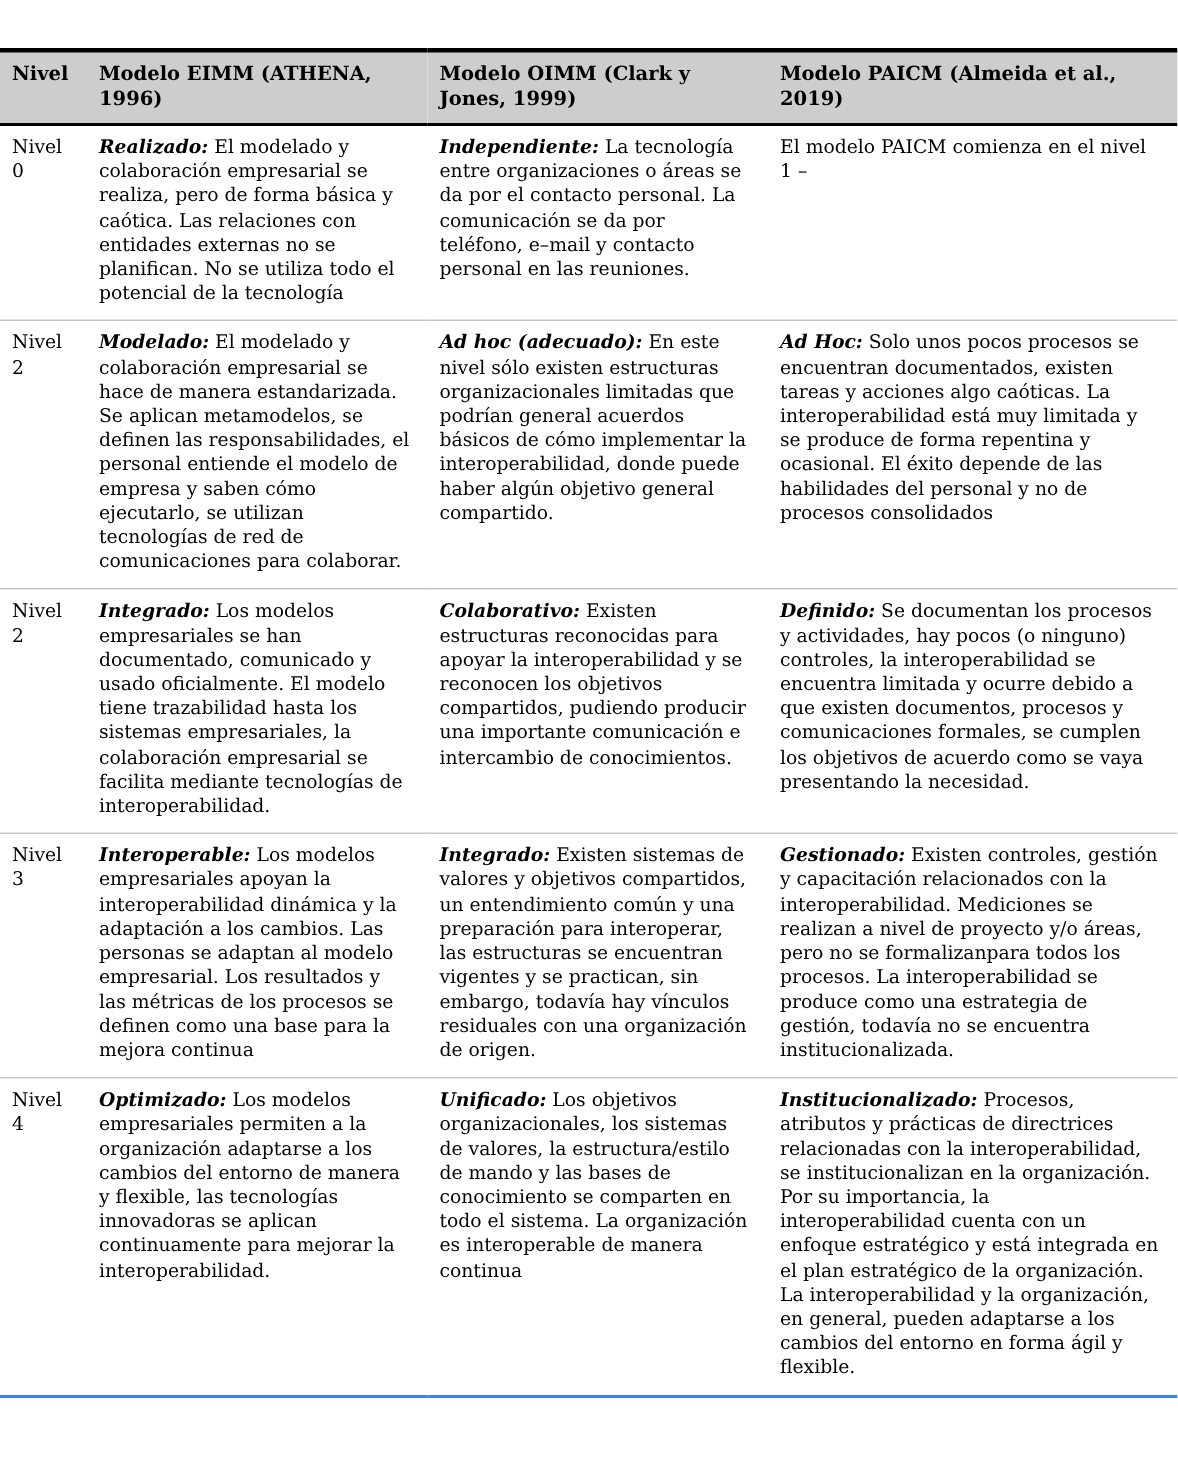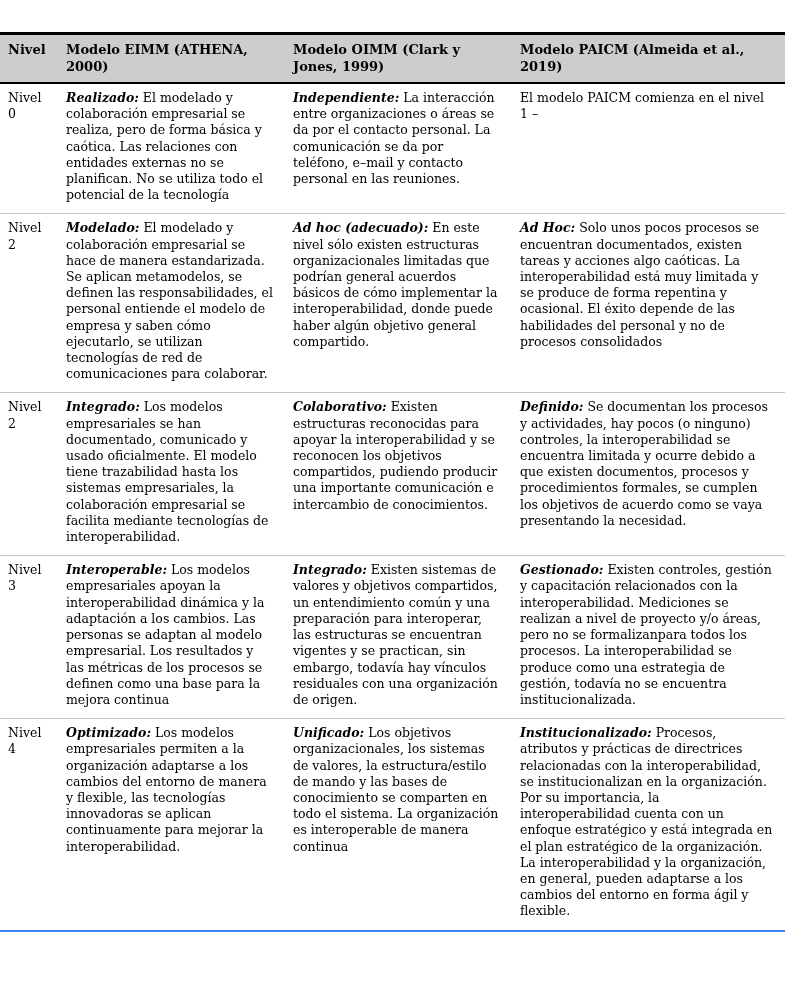--- a/index.html
+++ b/index.html
@@ -66,35 +66,35 @@
   <table class="maturity">
     <colgroup>
       <col class="c-level">
       <col class="c-eimm">
       <col class="c-oimm">
       <col class="c-paicm">
     </colgroup>
     <thead>
       <tr>
         <th>Nivel</th>
-        <th>Modelo EIMM (ATHENA, 2000)</th>
+        <th>Modelo EIMM (ATHENA, 1996)</th>
         <th>Modelo OIMM (Clark y Jones, 1999)</th>
         <th>Modelo PAICM (Almeida et al., 2019)</th>
       </tr>
     </thead>
     <tbody>
       <tr>
         <td>Nivel 0</td>
         <td>
           <span class="term">Realizado:</span>
           <span>El modelado y colaboración empresarial se realiza, pero de forma básica y caótica. Las relaciones con entidades externas no se planifican. No se utiliza todo el potencial de la tecnología</span>
         </td>
         <td>
           <span class="term">Independiente:</span>
-          <span>La interacción entre organizaciones o áreas se da por el contacto personal. La comunicación se da por teléfono, e–mail y contacto personal en las reuniones.</span>
+          <span>La tecnología entre organizaciones o áreas se da por el contacto personal. La comunicación se da por teléfono, e–mail y contacto personal en las reuniones.</span>
         </td>
         <td>
           
           <span>El modelo PAICM comienza en el nivel 1 –</span>
         </td>
       </tr>
       <tr>
         <td>Nivel 2</td>
         <td>
           <span class="term">Modelado:</span>
@@ -114,21 +114,21 @@
         <td>
           <span class="term">Integrado:</span>
           <span>Los modelos empresariales se han documentado, comunicado y usado oficialmente. El modelo tiene trazabilidad hasta los sistemas empresariales, la colaboración empresarial se facilita mediante tecnologías de interoperabilidad.</span>
         </td>
         <td>
           <span class="term">Colaborativo:</span>
           <span>Existen estructuras reconocidas para apoyar la interoperabilidad y se reconocen los objetivos compartidos, pudiendo producir una importante comunicación e intercambio de conocimientos.</span>
         </td>
         <td>
           <span class="term">Definido:</span>
-          <span>Se documentan los procesos y actividades, hay pocos (o ninguno) controles, la interoperabilidad se encuentra limitada y ocurre debido a que existen documentos, procesos y procedimientos formales, se cumplen los objetivos de acuerdo como se vaya presentando la necesidad.</span>
+          <span>Se documentan los procesos y actividades, hay pocos (o ninguno) controles, la interoperabilidad se encuentra limitada y ocurre debido a que existen documentos, procesos y comunicaciones formales, se cumplen los objetivos de acuerdo como se vaya presentando la necesidad.</span>
         </td>
       </tr>
       <tr>
         <td>Nivel 3</td>
         <td>
           <span class="term">Interoperable:</span>
           <span>Los modelos empresariales apoyan la interoperabilidad dinámica y la adaptación a los cambios. Las personas se adaptan al modelo empresarial. Los resultados y las métricas de los procesos se definen como una base para la mejora continua</span>
         </td>
         <td>
           <span class="term">Integrado:</span>

